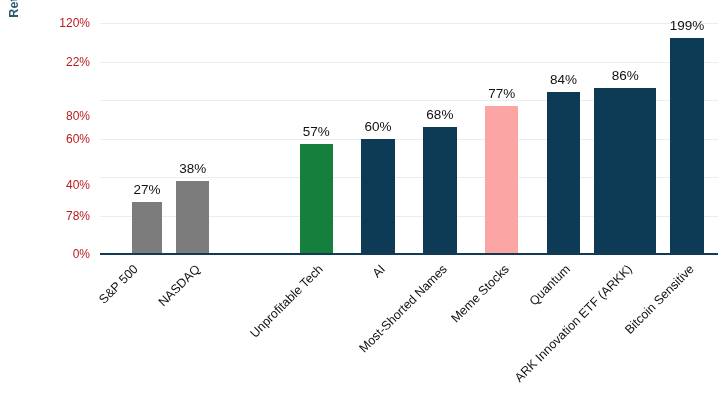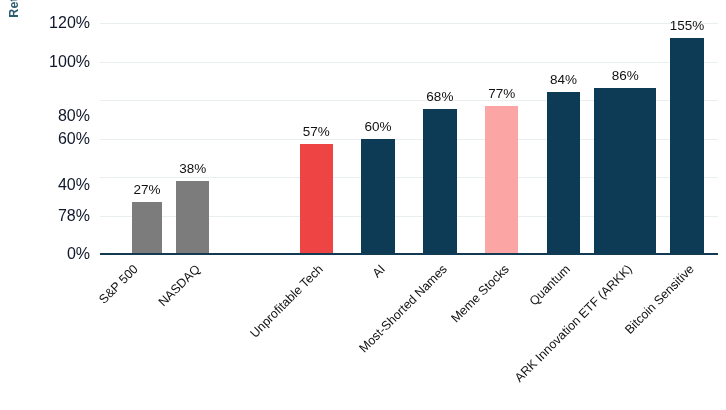--- a/index.html
+++ b/index.html
@@ -49,22 +49,22 @@
   .y-ticks {
     position: absolute;
     left: 36px;
     top: 0;
     width: 58px;
     height: 410px;
   }
   .y-tick {
     position: absolute;
     right: 4px;
-    font-size: 16px;
-    color: #0f172a;
+    font-size: 12px;
+    color: #b91c1c;
     white-space: nowrap;
     transform: translateY(-50%);
     text-align: right;
   }
 
   
   .plot-area {
     position: absolute;
     left: 100px;
     top: 23px;
@@ -158,21 +158,21 @@
 <div id="chart-root">
 
   <div class="y-axis-title">Returns from Post-Liberation Day</div>
 
   <div class="y-ticks">
       <div class="y-tick" style="top: 254px;">0%</div>
       <div class="y-tick" style="top: 215.5px;">78%</div>
       <div class="y-tick" style="top: 177px; margin-top: 8px;">40%</div>
       <div class="y-tick" style="top: 138.5px;">60%</div>
       <div class="y-tick" style="top: 116px;">80%</div>
-      <div class="y-tick" style="top: 61.5px;">100%</div>
+      <div class="y-tick" style="top: 61.5px;">22%</div>
       <div class="y-tick" style="top: 23px;">120%</div>
     </div>
 
   <div class="plot-area">
     <div class="gridlines-layer">
         <div class="gridline" style="top: 192.5px;"></div>
         <div class="gridline" style="top: 154px;"></div>
         <div class="gridline" style="top: 115.5px;"></div>
         <div class="gridline" style="top: 77px;"></div>
         <div class="gridline" style="top: 38.5px;"></div>
@@ -186,52 +186,52 @@
         </div>
         <div class="bar-slot">
           <div class="bar gray" style="background: rgb(124, 124, 124); height: 73.15px;">
             <div class="bar-label">38%</div>
           </div>
         </div>
         <div class="bar-slot">
           <div class="bar empty"></div>
         </div>
         <div class="bar-slot">
-          <div class="bar" style="background: #ef4444; height: 109.725px;">
+          <div class="bar" style="background: #15803d; height: 109.725px;">
             <div class="bar-label">57%</div>
           </div>
         </div>
         <div class="bar-slot">
           <div class="bar" style="background: rgb(13, 58, 84); height: 115.5px;">
             <div class="bar-label">60%</div>
           </div>
         </div>
         <div class="bar-slot">
-          <div class="bar" style="background: rgb(13, 58, 84); height: 145px;">
+          <div class="bar" style="background: rgb(13, 58, 84); height: 127px;">
             <div class="bar-label">68%</div>
           </div>
         </div>
         <div class="bar-slot">
           <div class="bar" style="background: #fca5a5; height: 148.225px;">
             <div class="bar-label">77%</div>
           </div>
         </div>
         <div class="bar-slot">
           <div class="bar" style="background: rgb(13, 58, 84); height: 161.7px;">
             <div class="bar-label">84%</div>
           </div>
         </div>
         <div class="bar-slot">
           <div class="bar" style="background: rgb(13, 58, 84); height: 165.55px; padding-left: 32px;">
             <div class="bar-label">86%</div>
           </div>
         </div>
         <div class="bar-slot">
           <div class="bar" style="background: rgb(13, 58, 84); height: 215.6px;">
-            <div class="bar-label">155%</div>
+            <div class="bar-label">199%</div>
           </div>
         </div>
       </div>
     <div class="baseline"></div>
   </div>
 
   <div class="x-labels">
       <div class="x-slot">
         <div class="x-label">S&amp;P 500</div>
       </div>

